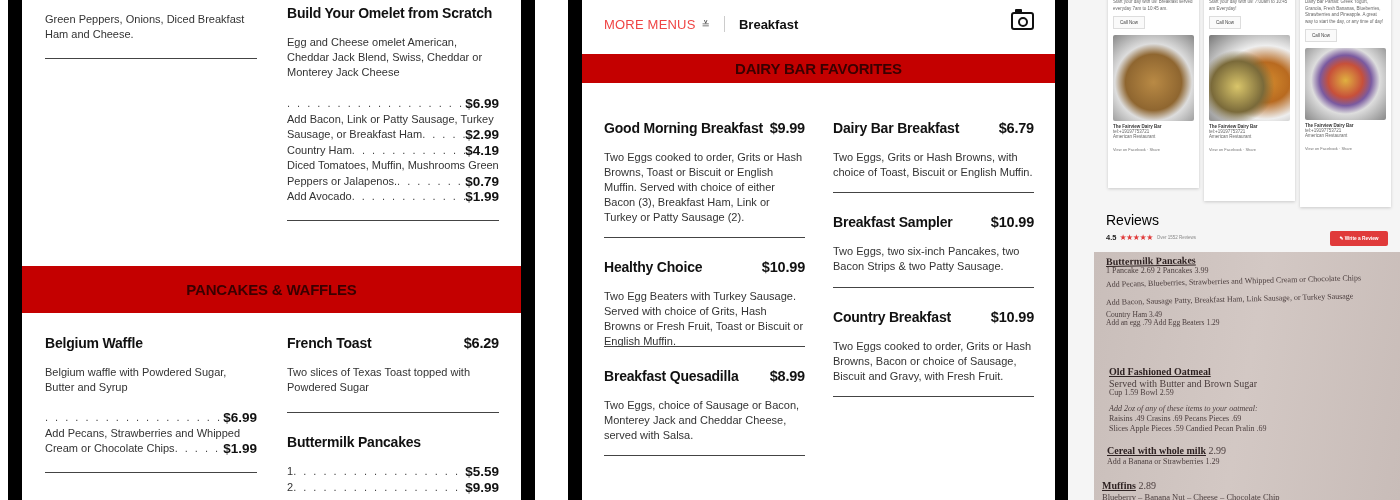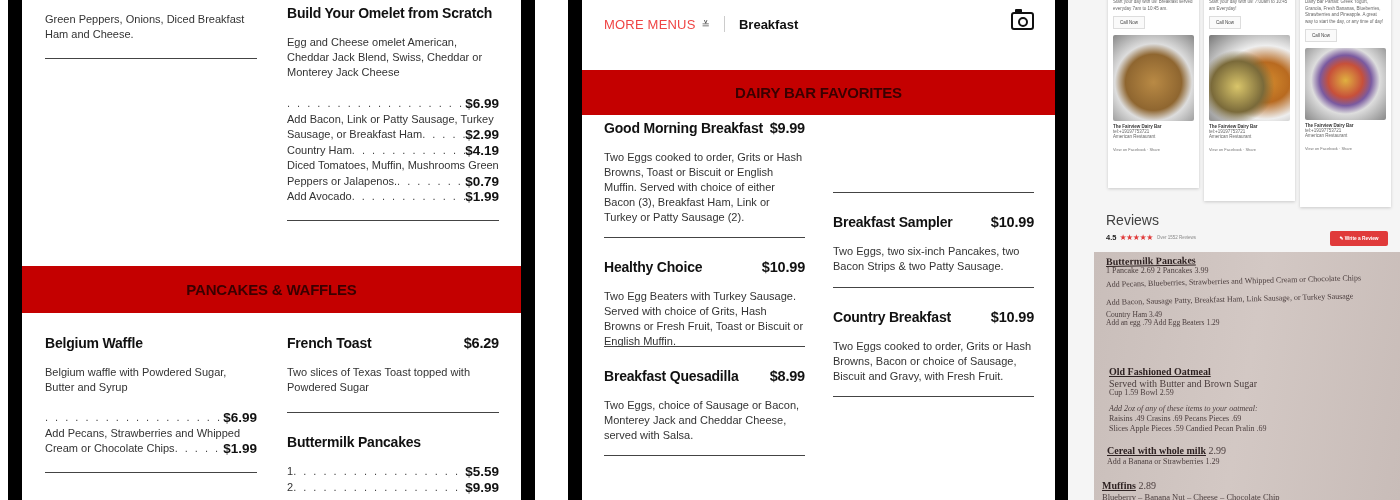--- a/index.html
+++ b/index.html
@@ -25,21 +25,21 @@
 .cam{position:absolute;left:429px;top:12px;width:23px;height:18px;border:2px solid #111;border-radius:3px}
 .cam::before{content:"";position:absolute;left:2px;top:-5px;width:7px;height:4px;background:#111;border-radius:1px 1px 0 0}
 .cam::after{content:"";position:absolute;left:5px;top:3px;width:6px;height:6px;border:2px solid #111;border-radius:50%}
 .third{position:absolute;left:1068px;top:0;width:332px;height:500px;background:#f5f5f5;overflow:hidden}
 .fbcard{position:absolute;background:#fff;box-shadow:0 1px 3px rgba(0,0,0,.18);font-size:4.5px;color:#666;padding:5px}
 .fbcard .txt{line-height:6.5px}
 .fbcard .call{display:inline-block;border:1px solid #ddd;padding:3px 6px;margin-top:4px;font-size:4.5px;color:#444;background:#fafafa}
 .fbcard .photo{margin-top:6px;height:86px;border-radius:2px}
 .fbcard .nm{font-weight:bold;color:#333;margin-top:3px;font-size:4.5px}
 .fbcard .foot{margin-top:8px;font-size:4px;color:#777}
-.reviews{position:absolute;left:38px;top:212px;font-size:14px;color:#404040}
+.reviews{position:absolute;left:38px;top:212px;font-size:14px;color:#000000}
 .rating{position:absolute;left:38px;top:233px;display:flex;align-items:center;font-size:7px}
 .rating .num{font-weight:bold;font-size:7.5px;margin-right:3px}
 .rating .stars{color:#e03a3a;font-size:8px;letter-spacing:-.5px}
 .rating .cnt{color:#888;font-size:4.5px;margin-left:4px}
 .wreview{position:absolute;left:262px;top:231px;width:58px;height:15px;background:#e03a3a;color:#fff;font-size:4.8px;font-weight:bold;display:flex;align-items:center;justify-content:center;border-radius:2px}
 .paper{position:absolute;left:26px;top:252px;width:306px;height:248px;background:linear-gradient(100deg,#c9beba 0%,#d3c8c4 50%,#c8bcb8 100%);font-family:"Liberation Serif",serif;color:#4a3d3d;overflow:hidden}
 .paper .pl{position:absolute;white-space:nowrap;transform-origin:left center}
 .paper .h{font-weight:bold;text-decoration:underline;color:#2e2222}
 </style>
 </head>
@@ -150,21 +150,21 @@
 <div class="blk" style="left:568px;width:14px"></div>
 <div class="menu" style="left:582px;width:473px">
   <div class="topnav">
     <span class="more">MORE MENUS</span>
     <span class="chev">≚</span>
     <span class="sep"></span>
     <span class="bf">Breakfast</span>
   </div>
   <div class="cam"></div>
 
-  <div class="band" style="top:70px;height:45px">
+  <div class="band" style="top:54px;height:29px">
       <span>DAIRY BAR FAVORITES</span>
     </div>
 
   <div class="col" style="left:22px;top:120px;width:201px">
     <div class="ititle">
         <span>Good Morning Breakfast</span>
         <span class="pr">$9.99</span>
       </div>
     <div class="desc">Two Eggs cooked to order, Grits or Hash Browns, Toast or Biscuit or English Muffin. Served with choice of either Bacon (3), Breakfast Ham, Link or Turkey or Patty Sausage (2).</div>
   </div>
@@ -181,20 +181,27 @@
 
   <div class="col" style="left:22px;top:368px;width:201px">
     <div class="ititle">
         <span>Breakfast Quesadilla</span>
         <span class="pr">$8.99</span>
       </div>
     <div class="desc">Two Eggs, choice of Sausage or Bacon, Monterey Jack and Cheddar Cheese, served with Salsa.</div>
   </div>
   <div class="hr" style="left:22px;top:455px;width:201px"></div>
 
+  <div class="col" style="left:251px;top:120px;width:201px">
+    <div class="ititle">
+        <span>Dairy Bar Breakfast</span>
+        <span class="pr">$6.79</span>
+      </div>
+    <div class="desc">Two Eggs, Grits or Hash Browns, with choice of Toast, Biscuit or English Muffin.</div>
+  </div>
   <div class="hr" style="left:251px;top:192px;width:201px"></div>
 
   <div class="col" style="left:251px;top:214px;width:201px">
     <div class="ititle">
         <span>Breakfast Sampler</span>
         <span class="pr">$10.99</span>
       </div>
     <div class="desc">Two Eggs, two six-inch Pancakes, two Bacon Strips &amp; two Patty Sausage.</div>
   </div>
   <div class="hr" style="left:251px;top:287px;width:201px"></div>

